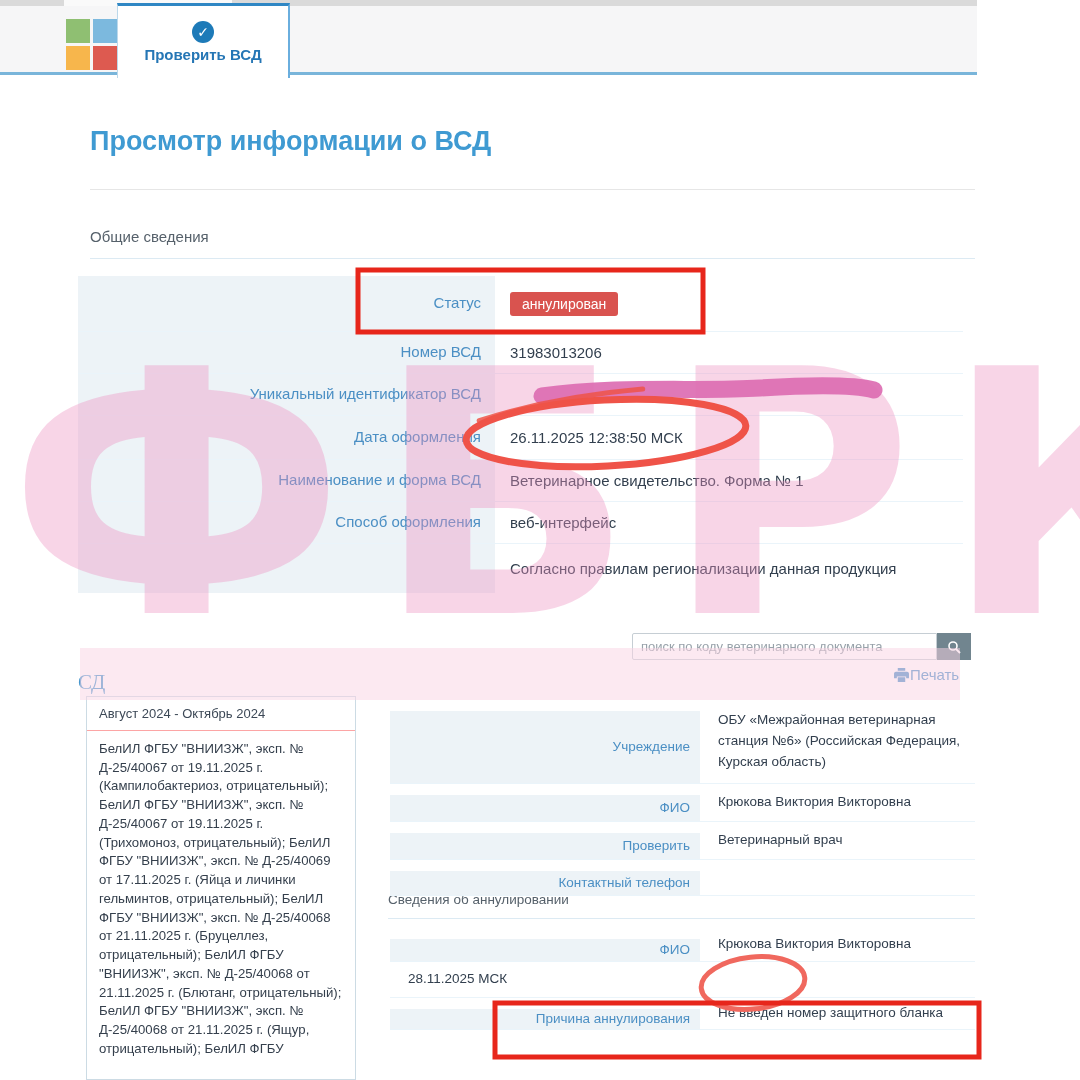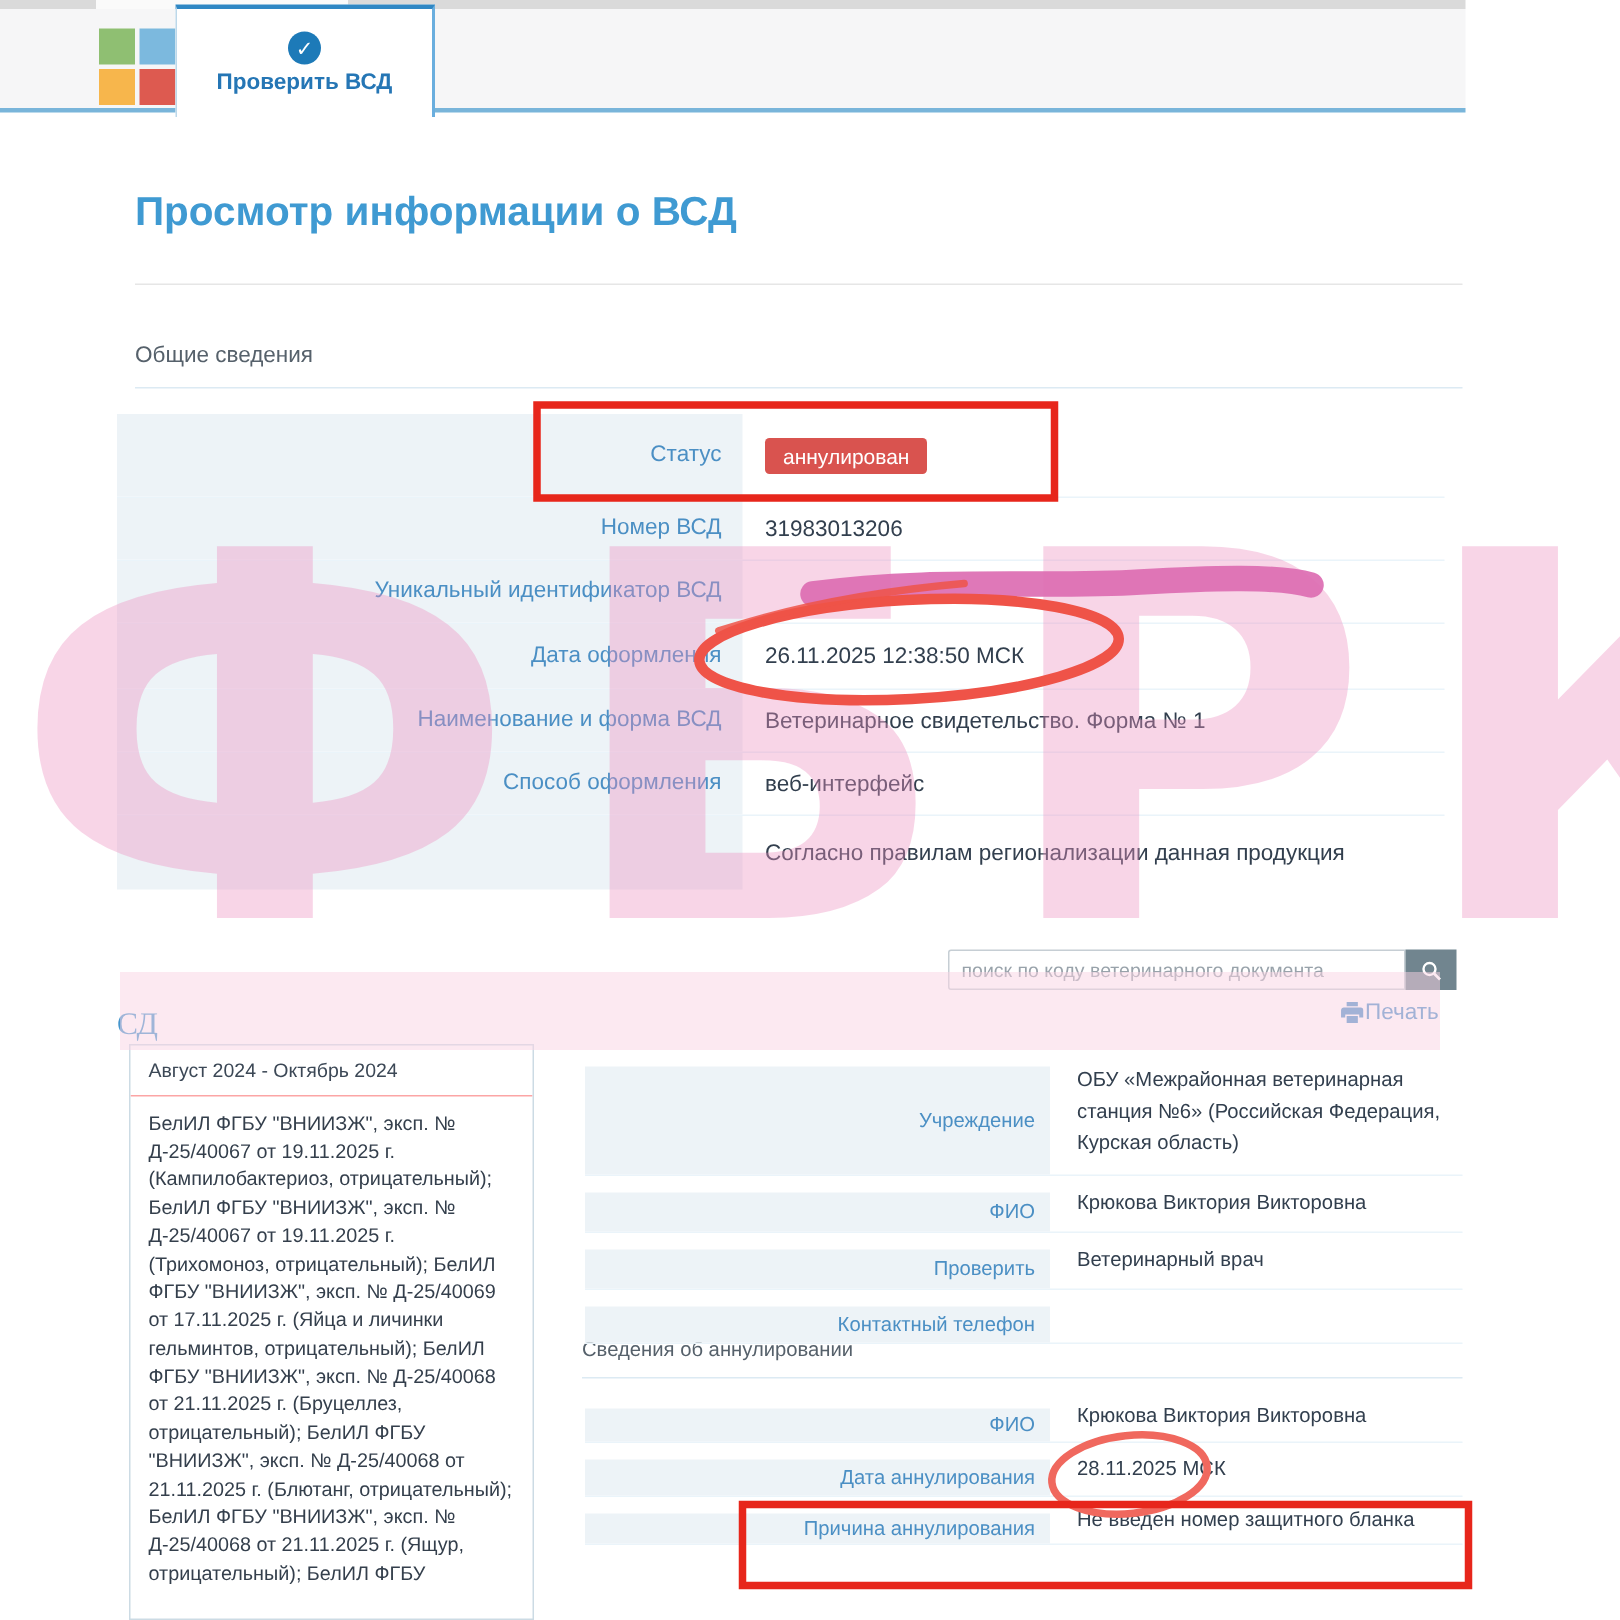--- a/index.html
+++ b/index.html
@@ -166,21 +166,20 @@
 
   <div class="sec-annul">Сведения об аннулировании</div>
   <div class="hr3"></div>
 
   <div class="low-table" id="annul-table">
     <div class="t-row" style="height:34px">
       <div class="t-label">ФИО</div>
       <div class="t-value">Крюкова Виктория Викторовна</div>
     </div>
     <div class="t-row" style="height:36px">
-      <div class="t-label">Дата аннулирования</div>
       <div class="t-value">28.11.2025 МСК</div>
     </div>
     <div class="t-row" style="height:32px">
       <div class="t-label">Причина аннулирования</div>
       <div class="t-value">Не введен номер защитного бланка</div>
     </div>
   </div>
 
   <div class="watermark">ФБРК</div>
   <div class="wm-band"></div>

